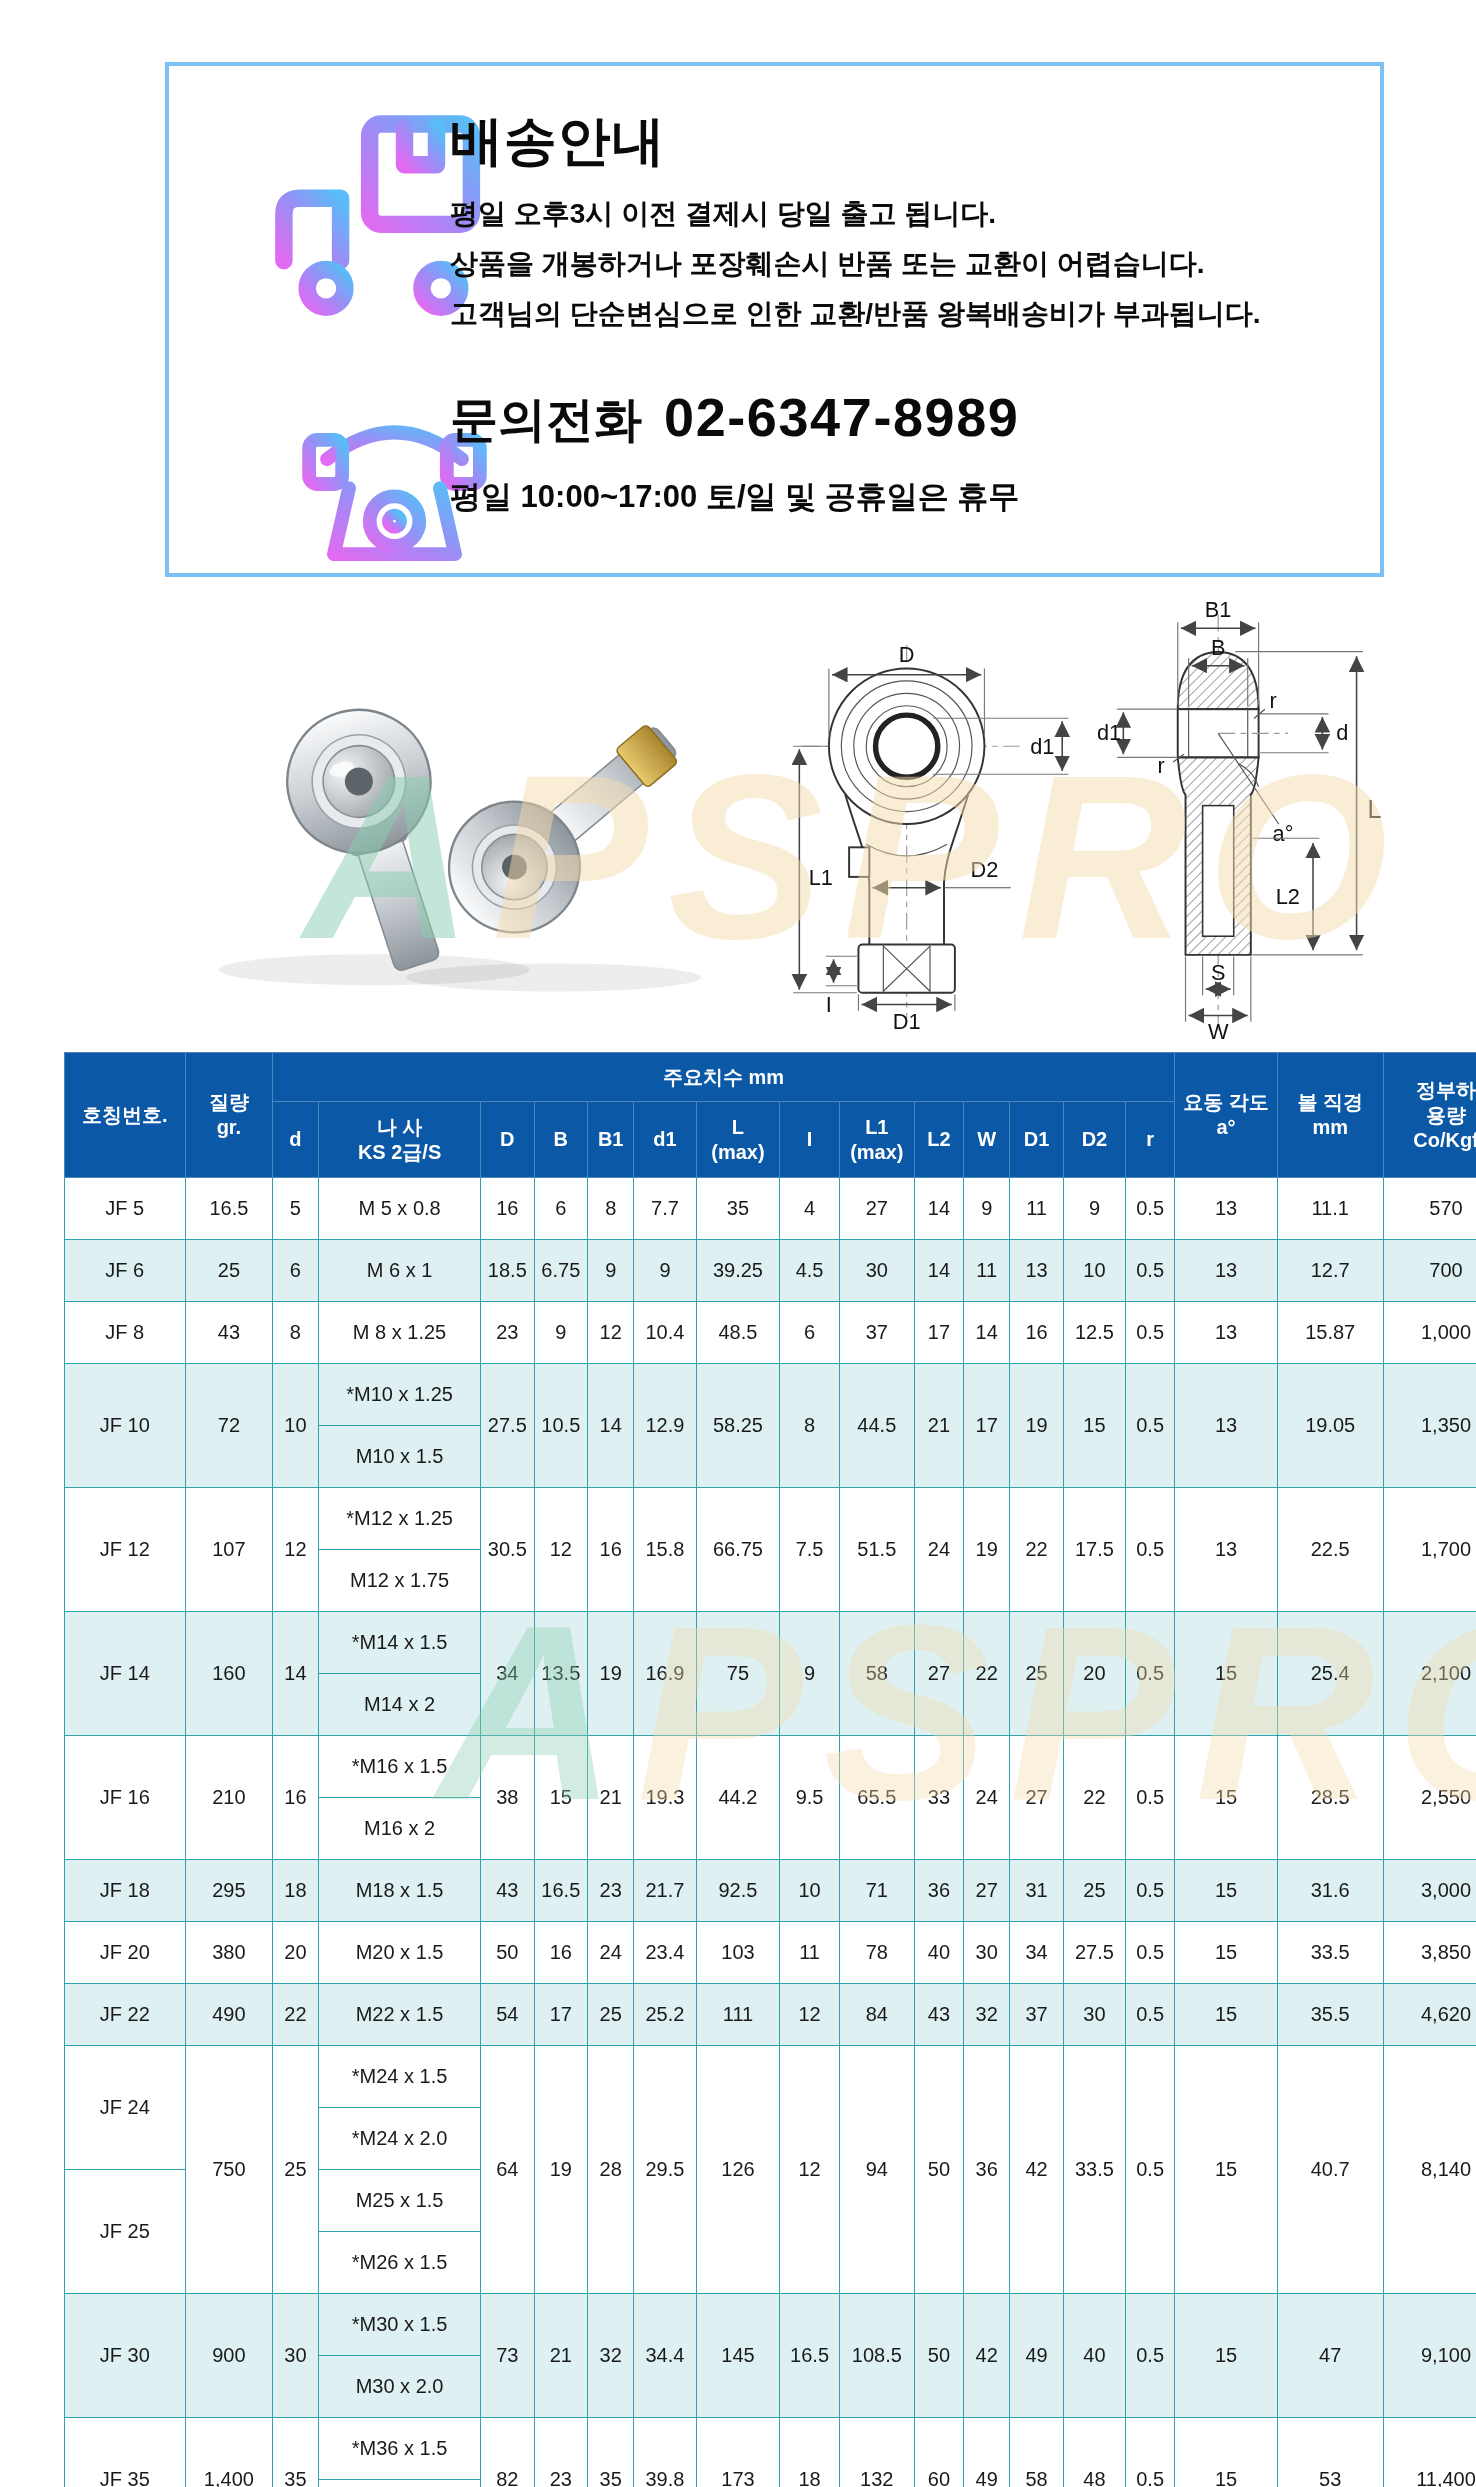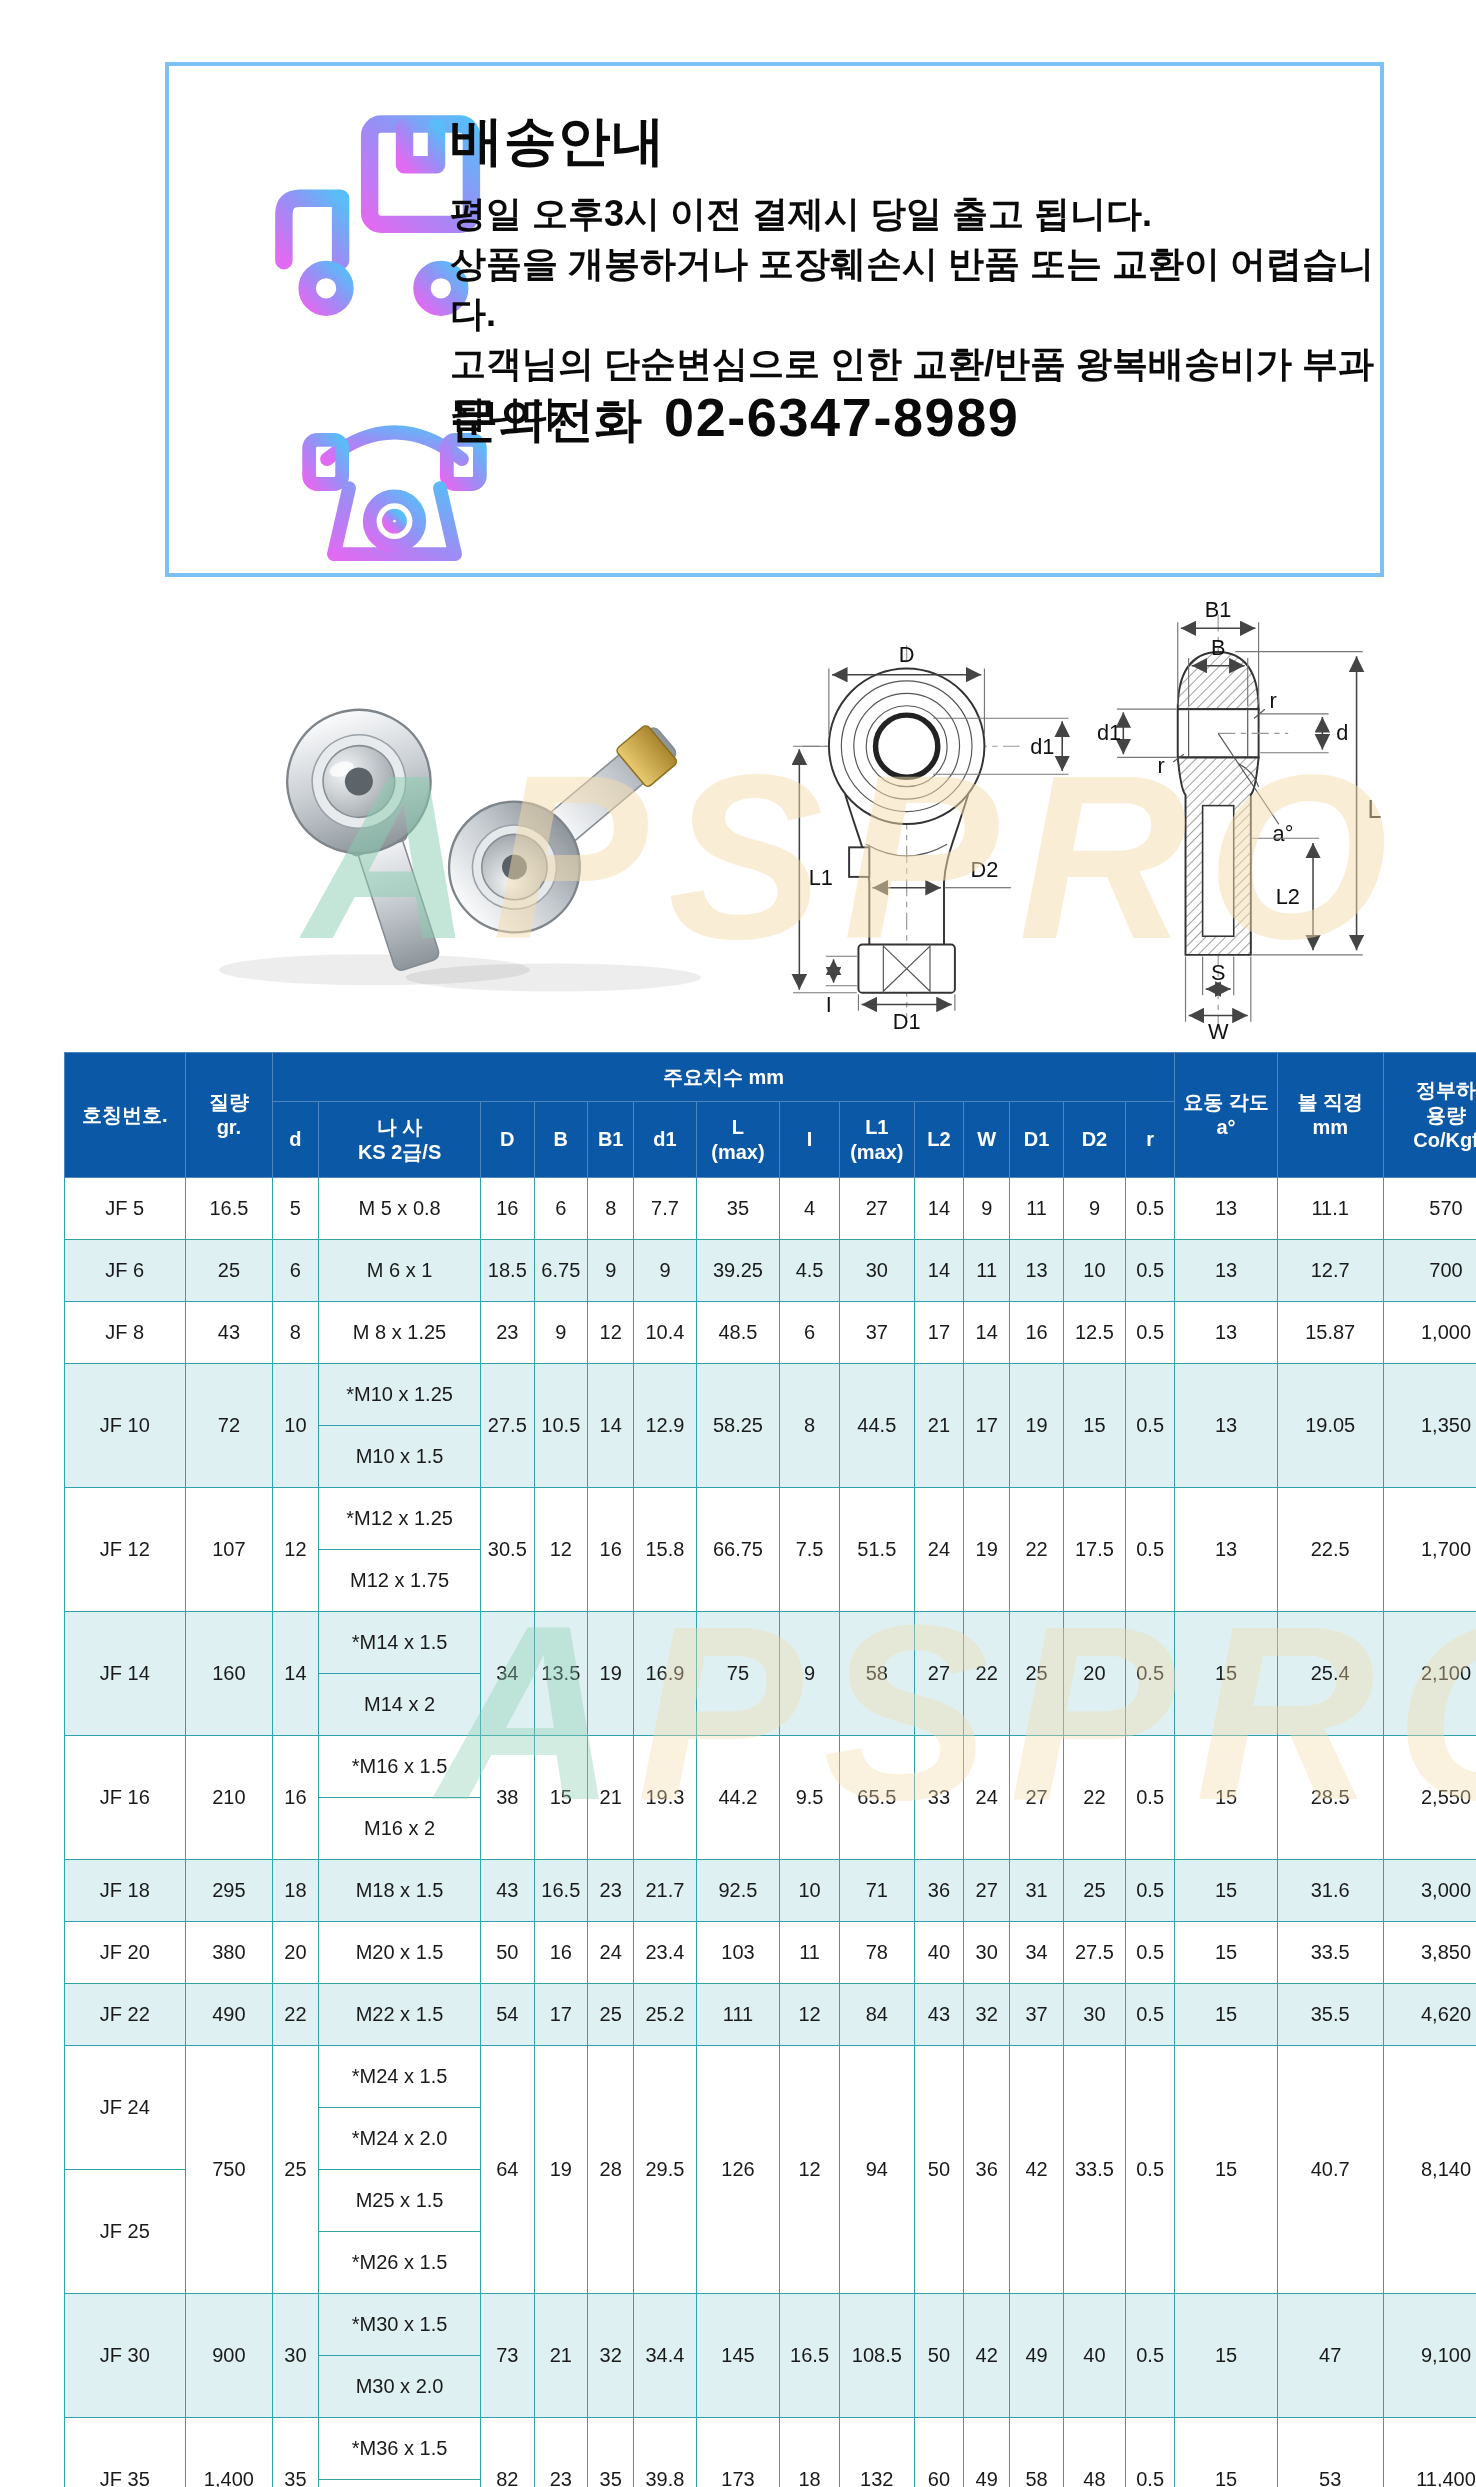--- a/index.html
+++ b/index.html
@@ -5,21 +5,21 @@
   html,body{margin:0;padding:0;background:#fff;}
   .page{position:relative;width:1477px;height:2487px;background:#fff;overflow:hidden;
         font-family:"Liberation Sans","DejaVu Sans",sans-serif;color:#111;margin-left:48px;}
 
   
   .banner{position:absolute;left:117px;top:62px;width:1211px;height:507px;
           border:4.7px solid #7cc1f6;background:#fff;}
   .banner .icon-truck{position:absolute;left:85px;top:45px;width:272px;height:218px;}
   .banner .icon-phone{position:absolute;left:109px;top:334px;width:233px;height:179px;}
   .b-title{position:absolute;left:281px;top:40px;font-size:53px;font-weight:800;color:#0a0a0a;letter-spacing:0.8px;}
-  .b-lines{position:absolute;left:281px;top:123px;font-size:36px;font-weight:800;line-height:50px;color:#0a0a0a;}
+  .b-lines{position:absolute;left:281px;top:123px;font-size:28px;font-weight:800;line-height:50px;color:#0a0a0a;}
   .b-phone{position:absolute;left:281px;top:320px;font-size:48px;font-weight:800;color:#0a0a0a;text-align:center;}
   .b-phone .num{font-size:54px;letter-spacing:1.6px;margin-left:22px;}
   .b-hours{position:absolute;left:281px;top:410px;font-size:31px;font-weight:800;color:#0a0a0a;}
 
   
   .photo{position:absolute;left:132px;top:630px;width:560px;height:373px;}
   .diagram1{position:absolute;left:703px;top:614px;width:358px;height:420px;}
   .diagram2{position:absolute;left:1038px;top:591px;width:311px;height:451px;}
   .dim{stroke:#444;stroke-width:2;fill:none;}
   .ext{stroke:#777;stroke-width:1.5;fill:none;}
@@ -90,20 +90,21 @@
         <rect x="26" y="58" width="48" height="64" rx="12"></rect>
         <rect x="226" y="58" width="48" height="64" rx="12"></rect>
         <path d="M84,128 L62,224 H238 L216,128"></path>
         <circle cx="150" cy="176" r="36"></circle>
         <circle cx="150" cy="176" r="8"></circle>
       </g>
     </svg>
     <div class="b-phone">
       <span>문의전화</span><span class="num">02-6347-8989</span>
     </div>
+    <div class="b-hours">평일 10:00~17:00 토/일 및 공휴일은 휴무</div>
   </div>
 
   <svg class="photo" viewBox="0 0 720 470">
     <defs>
       <linearGradient id="silv" x1="0" y1="0" x2="0" y2="1">
         <stop offset="0" stop-color="#fafbfc"></stop>
           <stop offset="0.5" stop-color="#c9ced3"></stop>
           <stop offset="1" stop-color="#8d959b"></stop>
       </linearGradient>
       <radialGradient id="ballg" cx="0.35" cy="0.3" r="0.9">

